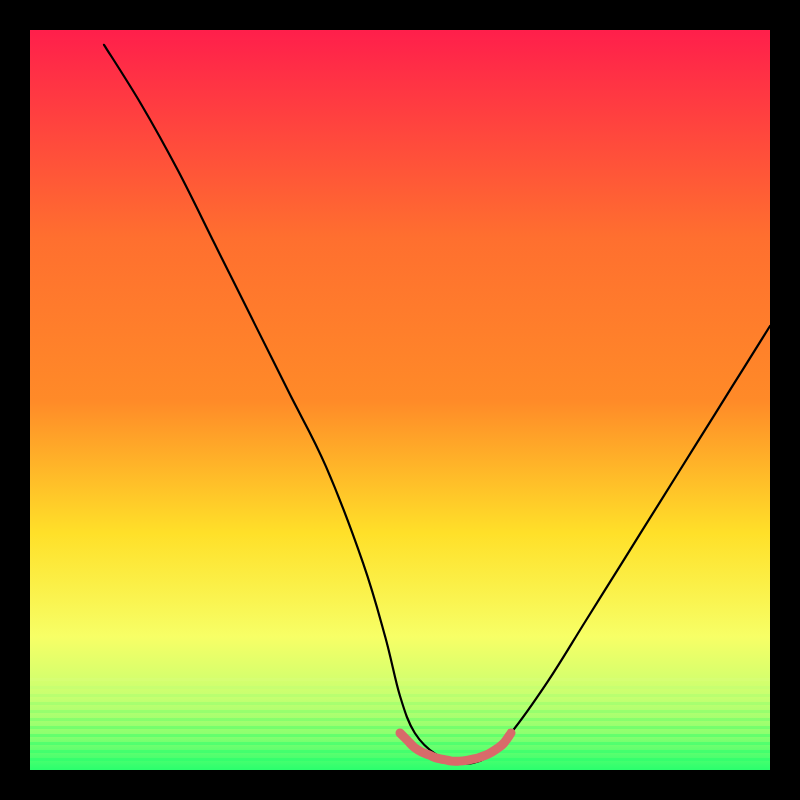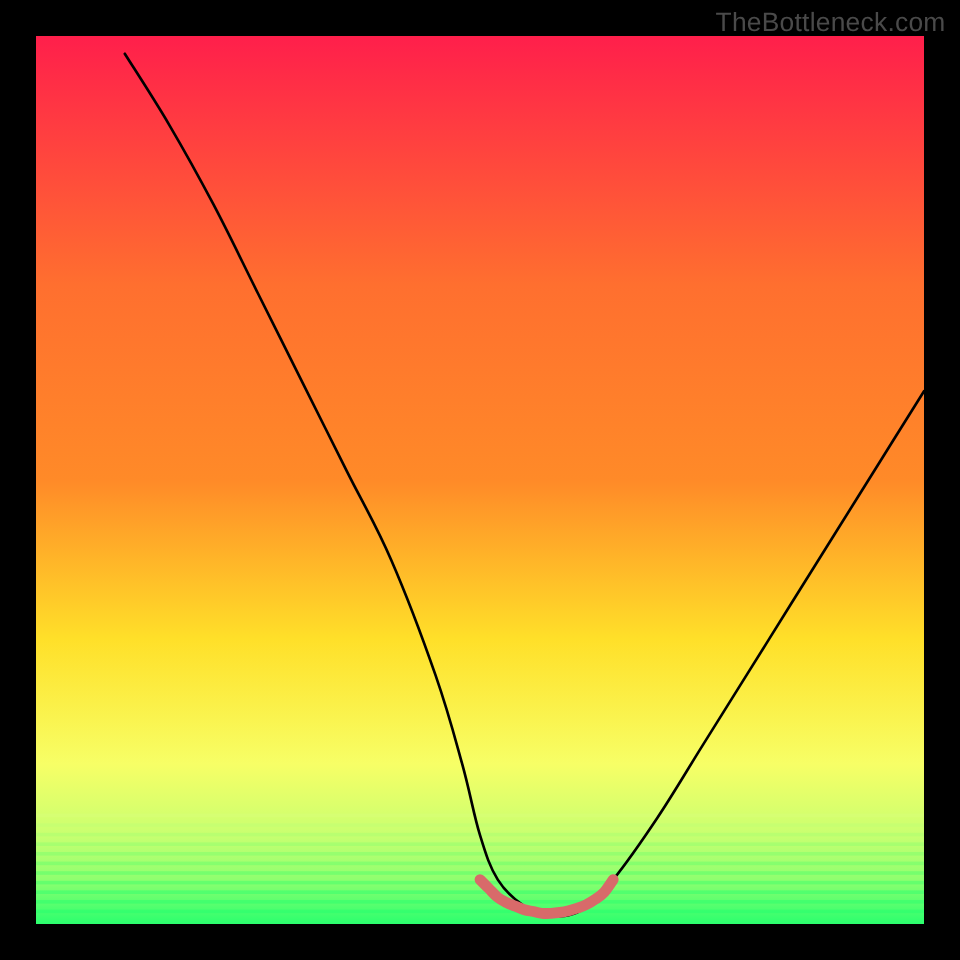--- a/index.html
+++ b/index.html
@@ -42,21 +42,20 @@
     top: 0;
     width: 740px;
     height: 740px;
     display: block;
   }
 </style>
 </head>
 <body>
 
 <div class="frame">
-  <div class="watermark">TheBottleneck.com</div>
 
   <div class="plot-area">
     <svg class="plot-svg" viewBox="0 0 740 740" preserveAspectRatio="none">
       <defs>
         <linearGradient id="bgGrad" x1="0" y1="0" x2="0" y2="1">
           <stop id="g0" offset="0%" stop-color="#ff1f4b"></stop>
           <stop id="g1" offset="28%" stop-color="#ff6f2f"></stop>
           <stop id="g2" offset="50%" stop-color="#ff8a28"></stop>
           <stop id="g3" offset="68%" stop-color="#ffe029"></stop>
           <stop id="g4" offset="82%" stop-color="#f7ff66"></stop>

